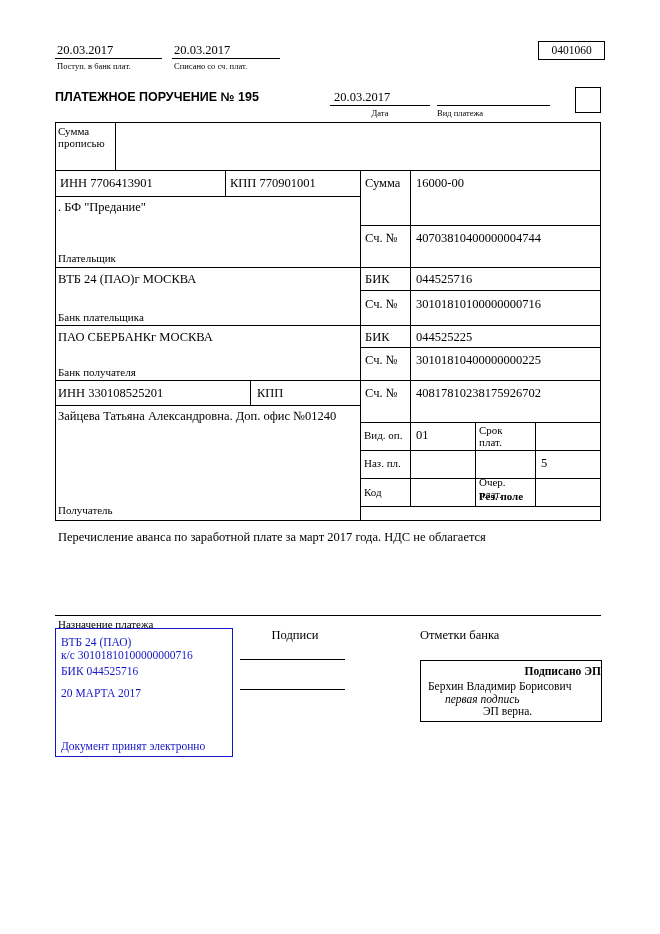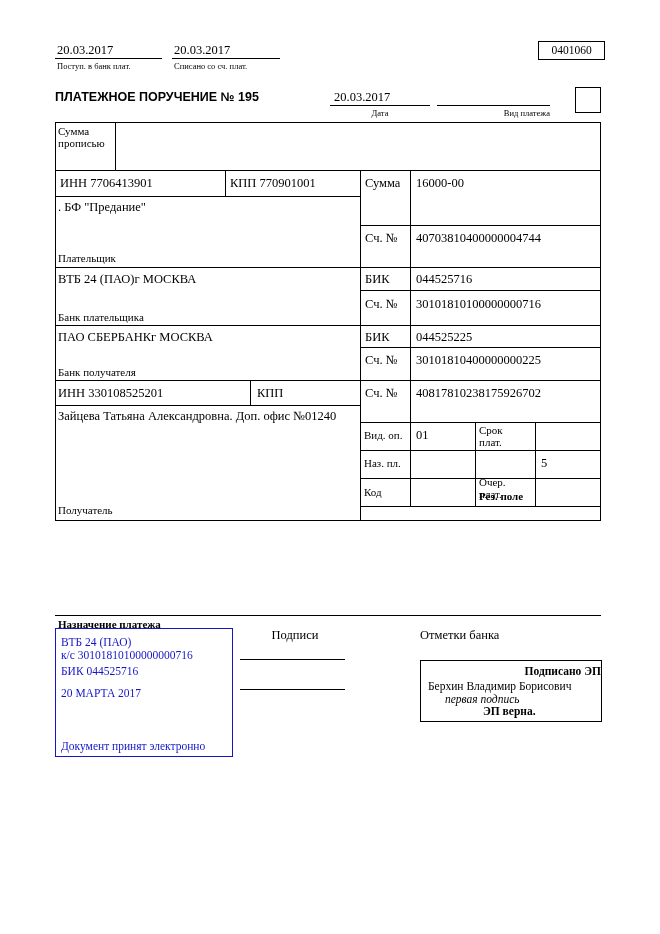--- a/index.html
+++ b/index.html
@@ -33,21 +33,21 @@
   <div class="hl" style="left:172px; top:58px; width:108px;"></div>
   <div class="t fs8" style="left:174px; top:62px;">Списано со сч. плат.</div>
 
   <div class="box" style="left:538px; top:41px; width:67px; height:19px; font-size:11.5px; text-align:center; line-height:17px;">0401060</div>
 
   <div class="t title" style="left:55px; top:90px;">ПЛАТЕЖНОЕ ПОРУЧЕНИЕ № 195</div>
   <div class="t fs12" style="left:334px; top:90px;">20.03.2017</div>
   <div class="hl" style="left:330px; top:105px; width:100px;"></div>
   <div class="t fs8" style="left:330px; top:109px; width:100px; text-align:center;">Дата</div>
   <div class="hl" style="left:437px; top:105px; width:113px;"></div>
-  <div class="t fs8" style="left:437px; top:109px; width:113px; text-align:right;">Вид платежа</div>
+  <div class="t fs8" style="left:437px; top:109px; width:113px; text-align:left;">Вид платежа</div>
   <div class="box" style="left:575px; top:87px; width:26px; height:26px;"></div>
 
   <div class="hl" style="left:55px; top:122px; width:546px;"></div>
   <div class="hl" style="left:55px; top:170px; width:546px;"></div>
   <div class="hl" style="left:55px; top:196px; width:305px;"></div>
   <div class="hl" style="left:360px; top:225px; width:241px;"></div>
   <div class="hl" style="left:55px; top:267px; width:546px;"></div>
   <div class="hl" style="left:360px; top:290px; width:241px;"></div>
   <div class="hl" style="left:55px; top:325px; width:546px;"></div>
   <div class="hl" style="left:360px; top:347px; width:241px;"></div>
@@ -103,36 +103,37 @@
 
   <div class="t fs11" style="left:364px; top:429px;">Вид. оп.</div>
   <div class="t fs12" style="left:416px; top:428px;">01</div>
   <div class="t fs11 wrap" style="left:479px; top:424px; width:46px; line-height:12px;">Срок плат.</div>
   <div class="t fs11" style="left:364px; top:457px;">Наз. пл.</div>
   <div class="t fs11 wrap" style="left:479px; top:452px; width:46px; line-height:12px;margin-top:24px;">Очер. плат.</div>
   <div class="t fs12" style="left:541px; top:456px;">5</div>
   <div class="t fs11" style="left:364px; top:486px;">Код</div>
   <div class="t fs11" style="left:479px; top:490px;font-weight:bold;">Рез. поле</div>
 
+  <div class="t fs12" style="left:58px; top:530px;">Перечисление аванса по заработной плате за март 2017 года. НДС не облагается</div>
   <div class="hl" style="left:55px; top:615px; width:546px;"></div>
-  <div class="t fs11" style="left:58px; top:618px;font-weight:bold;">Назначение платежа</div>
+  <div class="t fs11" style="left:58px; top:618px;">Назначение платежа</div>
 
   <div class="stamp" style="left:55px; top:628px; width:178px; height:129px;">
     <div class="t" style="left:5px; top:7px;">ВТБ 24 (ПАО)</div>
     <div class="t" style="left:5px; top:20px;">к/с 30101810100000000716</div>
     <div class="t" style="left:5px; top:36px;">БИК 044525716</div>
     <div class="t" style="left:5px; top:58px;">20 МАРТА 2017</div>
     <div class="t" style="left:5px; top:111px;">Документ принят электронно</div>
   </div>
 
   <div class="t fs12" style="left:240px; top:628px; width:110px; text-align:center;">Подписи</div>
   <div class="t fs12" style="left:420px; top:628px; width:125px; text-align:left;">Отметки банка</div>
   <div class="hl" style="left:240px; top:659px; width:105px;"></div>
   <div class="hl" style="left:240px; top:689px; width:105px;"></div>
 
   <div class="box" style="left:420px; top:660px; width:182px; height:62px;">
     <div class="t" style="left:0; top:4px; width:100%; text-align:right; font-weight:bold; font-size:11.5px;">Подписано ЭП</div>
     <div class="t" style="left:7px; top:19px; font-size:11.5px;">Берхин Владимир Борисович</div>
     <div class="t" style="left:24px; top:32px; font-style:italic; font-size:11.5px;text-align:right;">первая подпись</div>
-    <div class="t" style="left:62px; top:44px; font-weight:bold; font-size:11.5px;">ЭП верна.</div>
+    <div class="t" style="left:62px; top:44px; font-weight:normal; font-size:11.5px;">ЭП верна.</div>
   </div>
 
 </div>
 
 </body></html>

